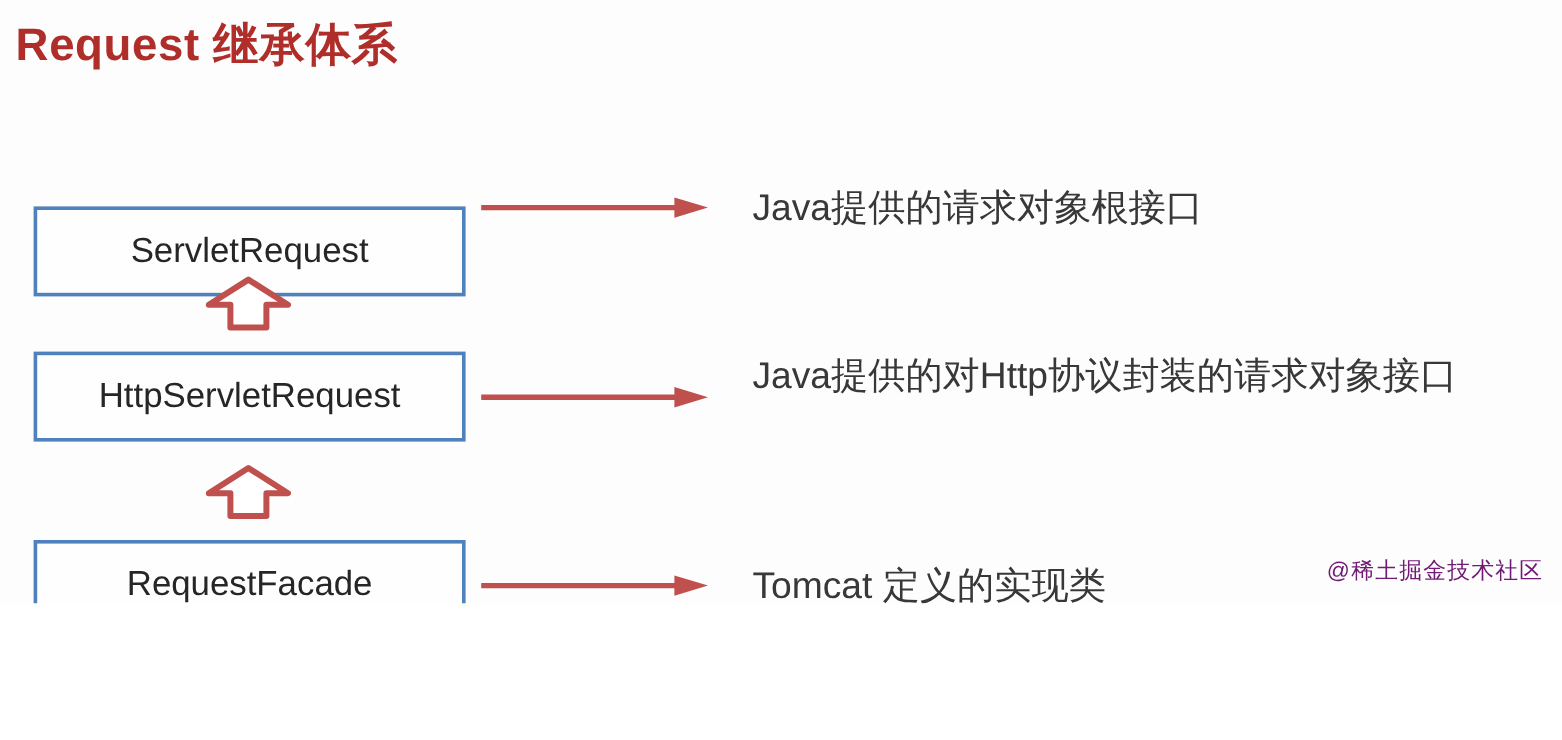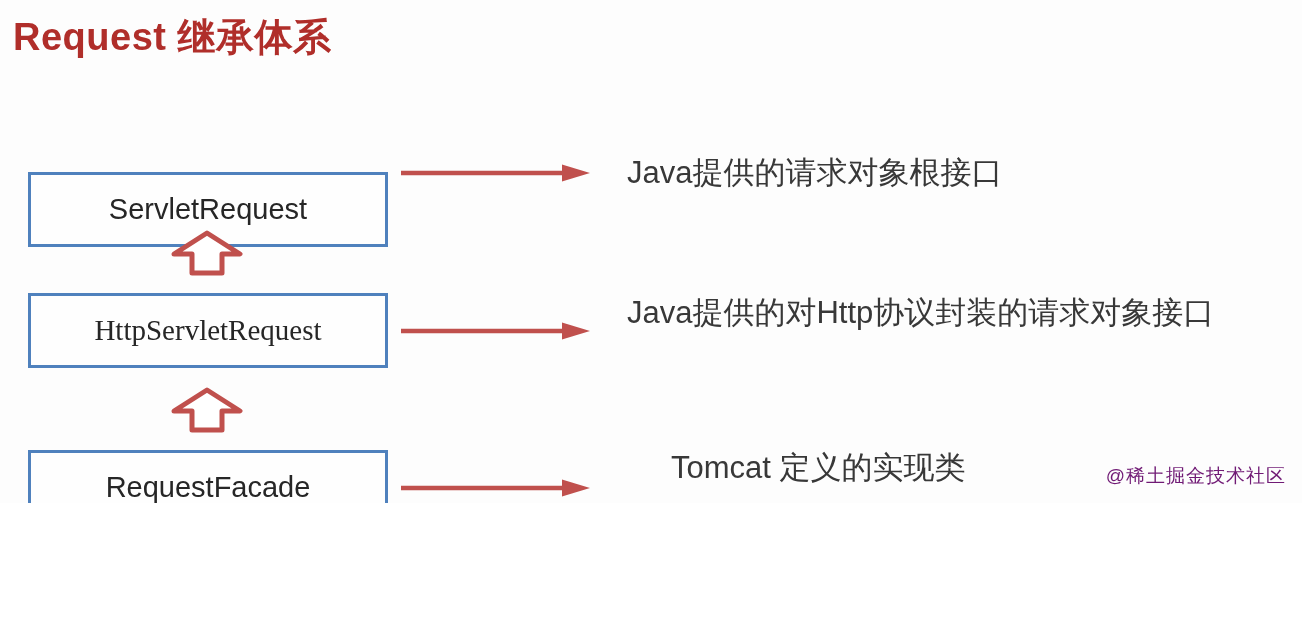--- a/index.html
+++ b/index.html
@@ -35,21 +35,21 @@
     background: #fefefe;
     display: flex;
     align-items: center;
     justify-content: center;
   }
   .node-box .label {
     font-size: 29px;
     color: #262626;
   }
   .box-1 { top: 147px; margin-top: 25px; }
-  .box-2 { top: 293px; font-family: Liberation Serif, serif; }
+  .box-2 { top: 293px; }
   .box-3 { top: 450px; }
   .h-arrow {
     position: absolute;
     left: 398px;
     width: 194px;
     height: 26px;
   }
   .h-arrow-1 { top: 160px; }
   .h-arrow-2 { top: 318px; }
   .h-arrow-3 { top: 475px; }
@@ -65,21 +65,21 @@
     position: absolute;
     left: 627px;
     height: 40px;
     line-height: 40px;
     font-size: 31px;
     color: #383838;
     white-space: nowrap;
   }
   .desc-1 { top: 153px; }
   .desc-2 { top: 293px; }
-  .desc-3 { top: 448px; margin-left: 44px; }
+  .desc-3 { top: 468px; }
   .watermark {
     position: absolute;
     right: 16px;
     bottom: 14px;
     font-size: 19px;
     color: #701a75;
     letter-spacing: 1px;
   }
 </style>
 </head>

